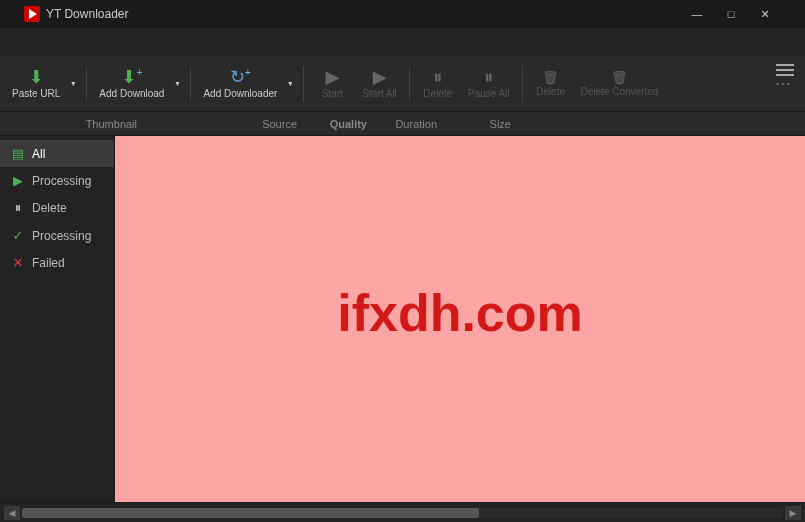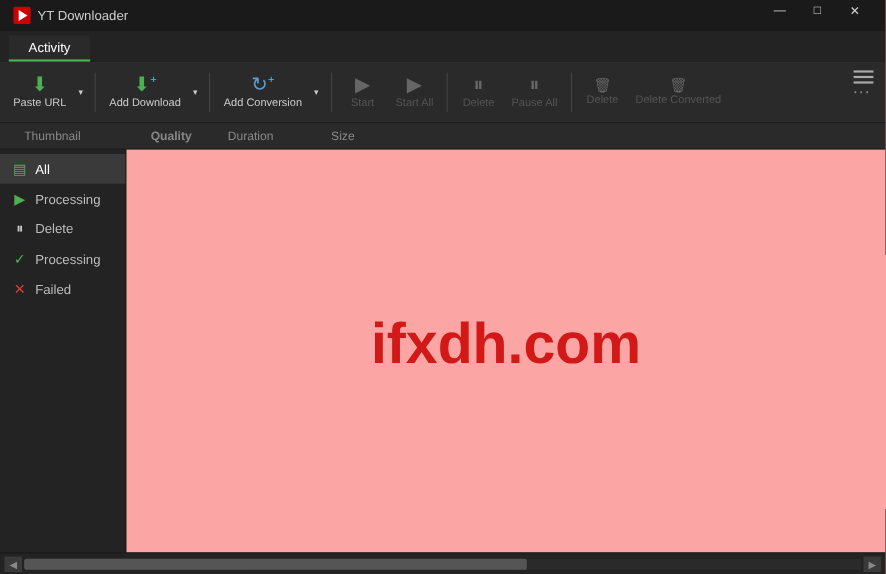--- a/index.html
+++ b/index.html
@@ -12,21 +12,22 @@
       font-size: 12px;
       overflow: hidden;
       user-select: none;
     }
 
     
     #title-bar {
       height: 28px;
       background: #1a1a1a;
       display: flex;
-      padding: 0 12px;
+      align-items: center;
+      padding: 0 24px;
       justify-content: space-between;
     }
     #title-bar-left {
       display: flex;
       align-items: center;
       gap: 6px;
     }
     #app-icon {
       width: 16px;
       height: 16px;
@@ -158,20 +159,21 @@
     
     #col-headers {
       height: 24px;
       background: #2a2a2a;
       display: flex;
       align-items: center;
       border-bottom: 1px solid #1a1a1a;
       padding: 0 6px;
       font-size: 11px;
       color: #888;
+      text-align: right;
     }
     .col-header {
       overflow: hidden;
       text-overflow: ellipsis;
       white-space: nowrap;
     }
 
     
     #main {
       display: flex;
@@ -300,23 +302,20 @@
   </div>
   <div id="title-bar-controls">
     <button class="title-btn">—</button>
     <button class="title-btn">□</button>
     <button class="title-btn close">✕</button>
   </div>
 </div>
 
 <div style="position:relative;">
   <div id="tab-bar">
-    <div class="tab active">
-      <span>Activity</span>
-    </div>
   </div>
   <div id="hamburger">
     <div class="ham-line"></div>
     <div class="ham-line"></div>
     <div class="ham-line"></div>
   </div>
 </div>
 
 <div id="toolbar">
 
@@ -336,21 +335,21 @@
       <span class="btn-label">Add Download</span>
     </button>
     <button class="toolbar-dropdown-arrow">▾</button>
   </div>
 
   <div class="toolbar-sep"></div>
 
   <div class="toolbar-group">
     <button class="toolbar-btn">
       <span class="btn-icon" style="color:#5b9bd5;font-size:18px;">↻<span style="font-size:10px;vertical-align:top;color:#4fc3f7;">+</span></span>
-      <span class="btn-label">Add Conversion</span>
+      <span class="btn-label">Add Downloader</span>
     </button>
     <button class="toolbar-dropdown-arrow">▾</button>
   </div>
 
   <div class="toolbar-sep"></div>
 
   <button class="toolbar-btn disabled">
     <span class="btn-icon icon-gray">▶</span>
     <span class="btn-label">Start</span>
   </button>
@@ -385,20 +384,21 @@
   </button>
 
   <div class="toolbar-spacer"></div>
 
   <div class="toolbar-dots">···</div>
 </div>
 
 <div id="col-headers">
   <div class="col-header" style="width:16px;"></div>
   <div class="col-header" style="width:115px;">Thumbnail</div>
+  <div class="col-header" style="width:160px;">Source</div>
   <div class="col-header" style="width:70px;font-weight:bold;">Quality</div>
   <div class="col-header" style="width:70px;">Duration</div>
   <div class="col-header" style="width:50px;margin-left:24px;">Size</div>
 </div>
 
 <div id="main">
 
   <div id="sidebar">
     <div class="sidebar-item active">
       <span class="si-icon icon-green">▤</span>

